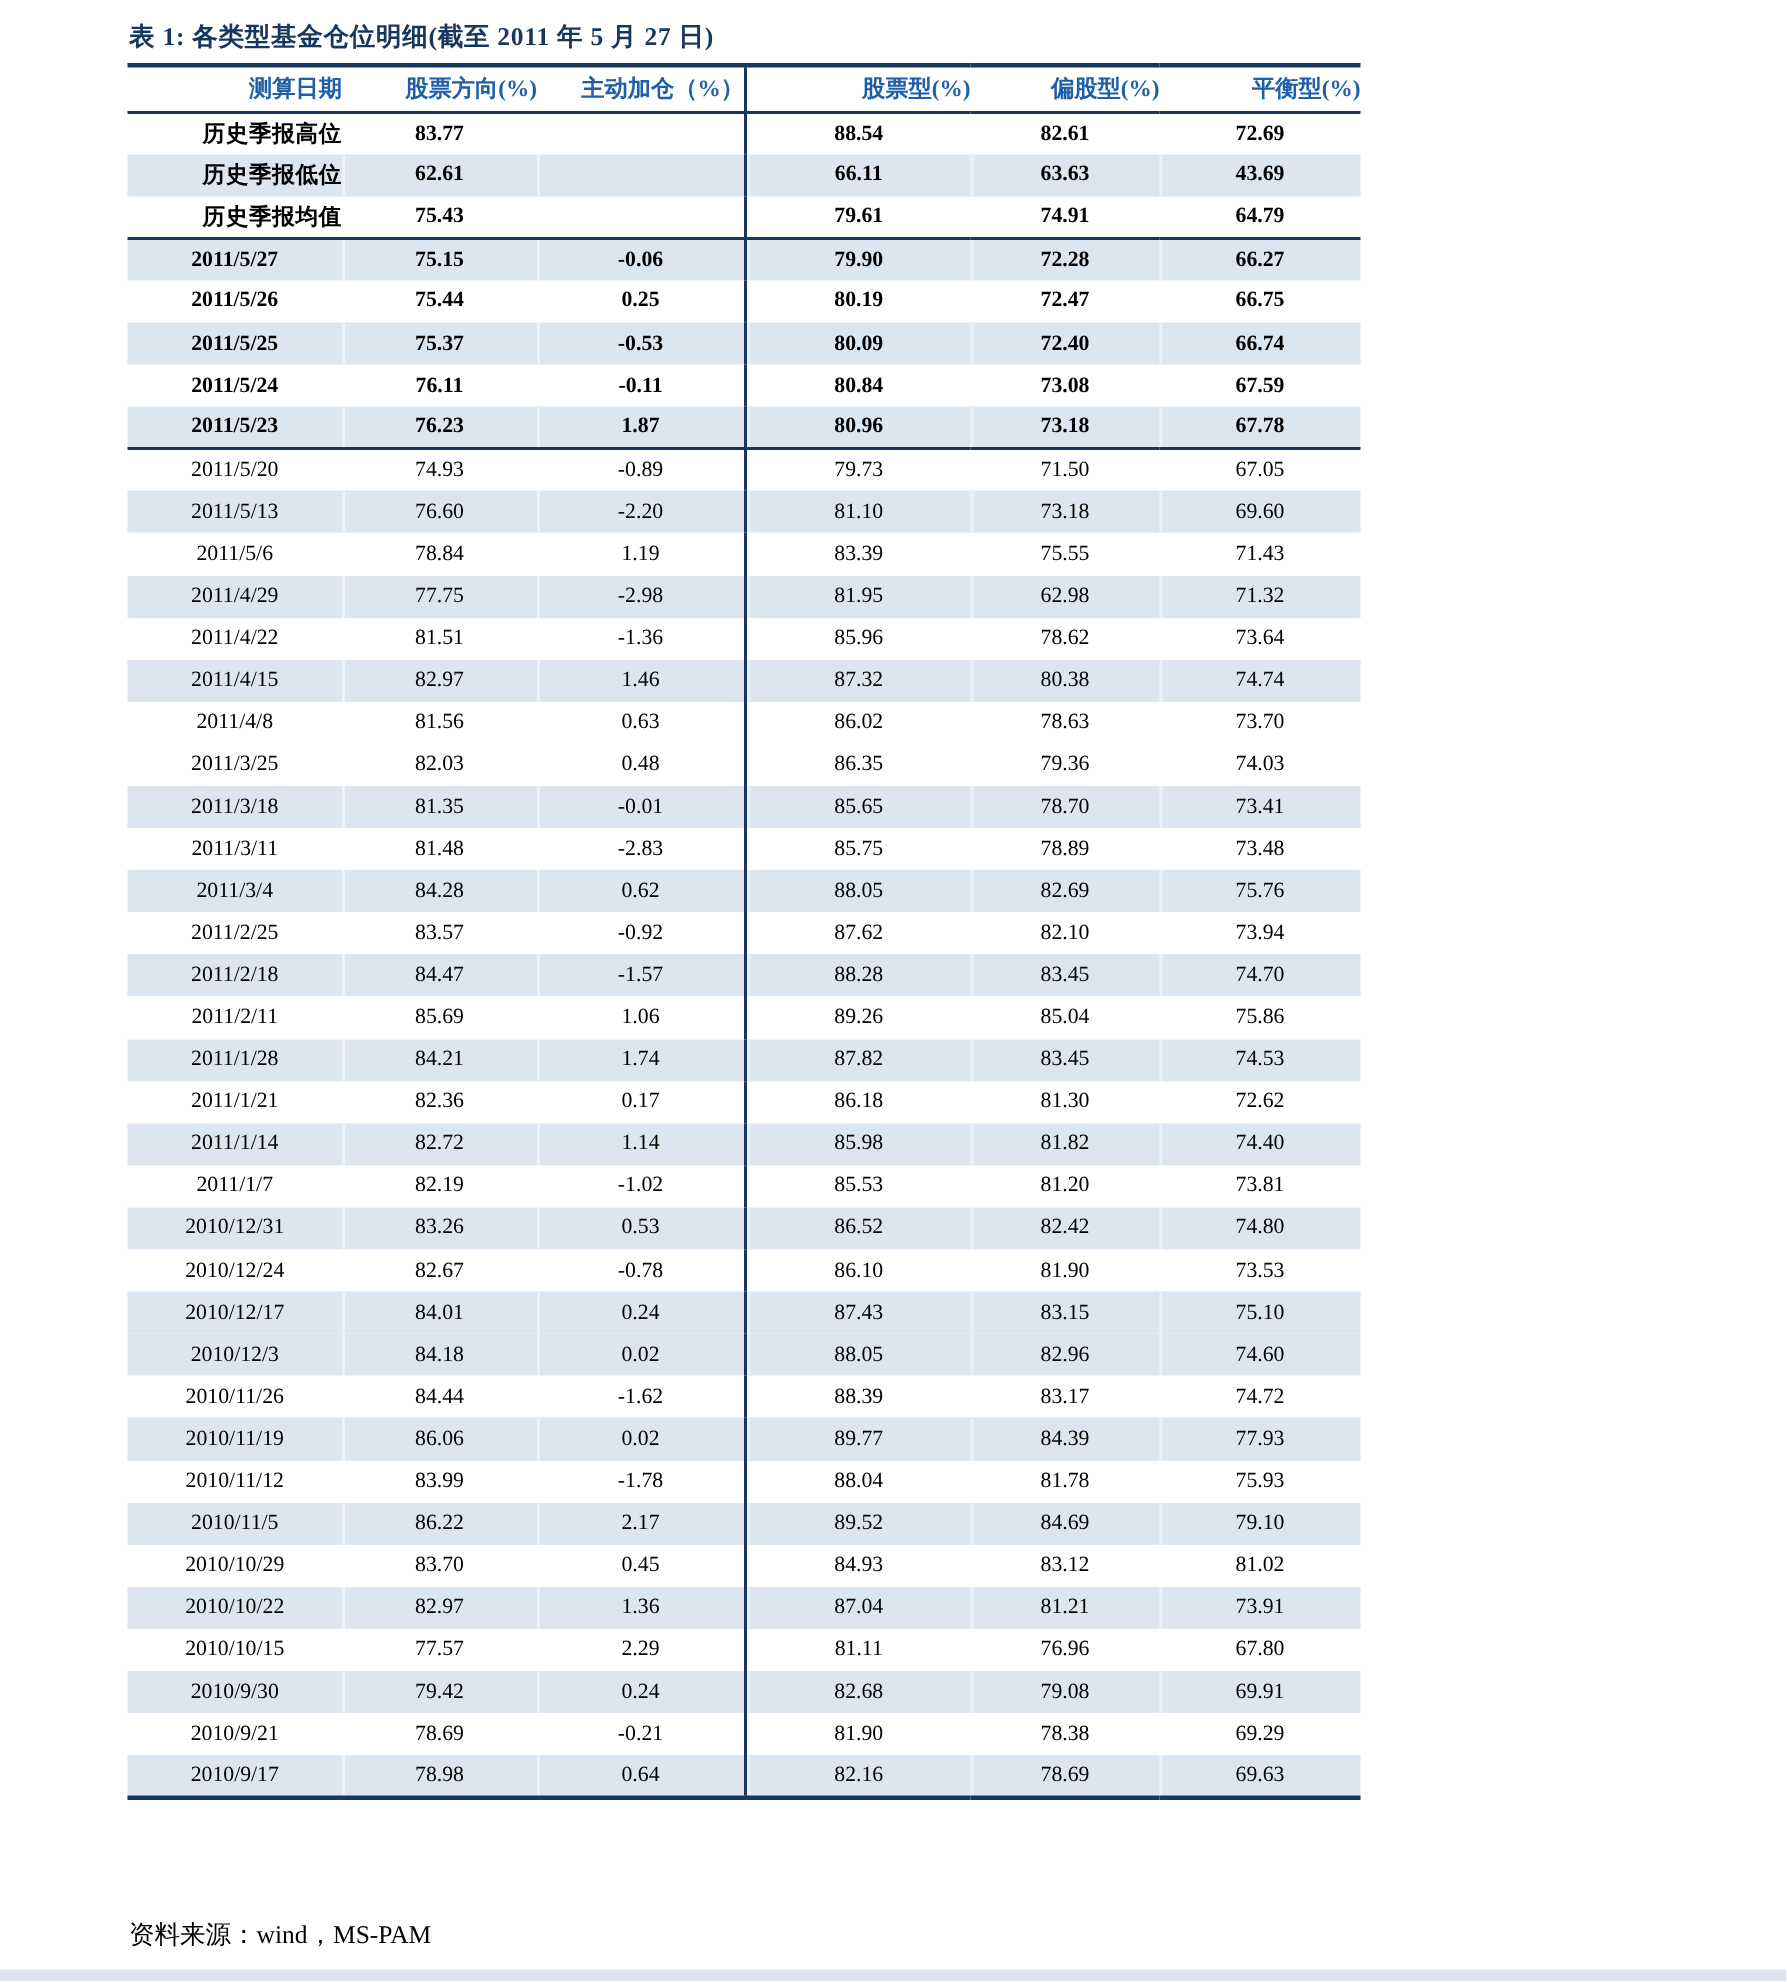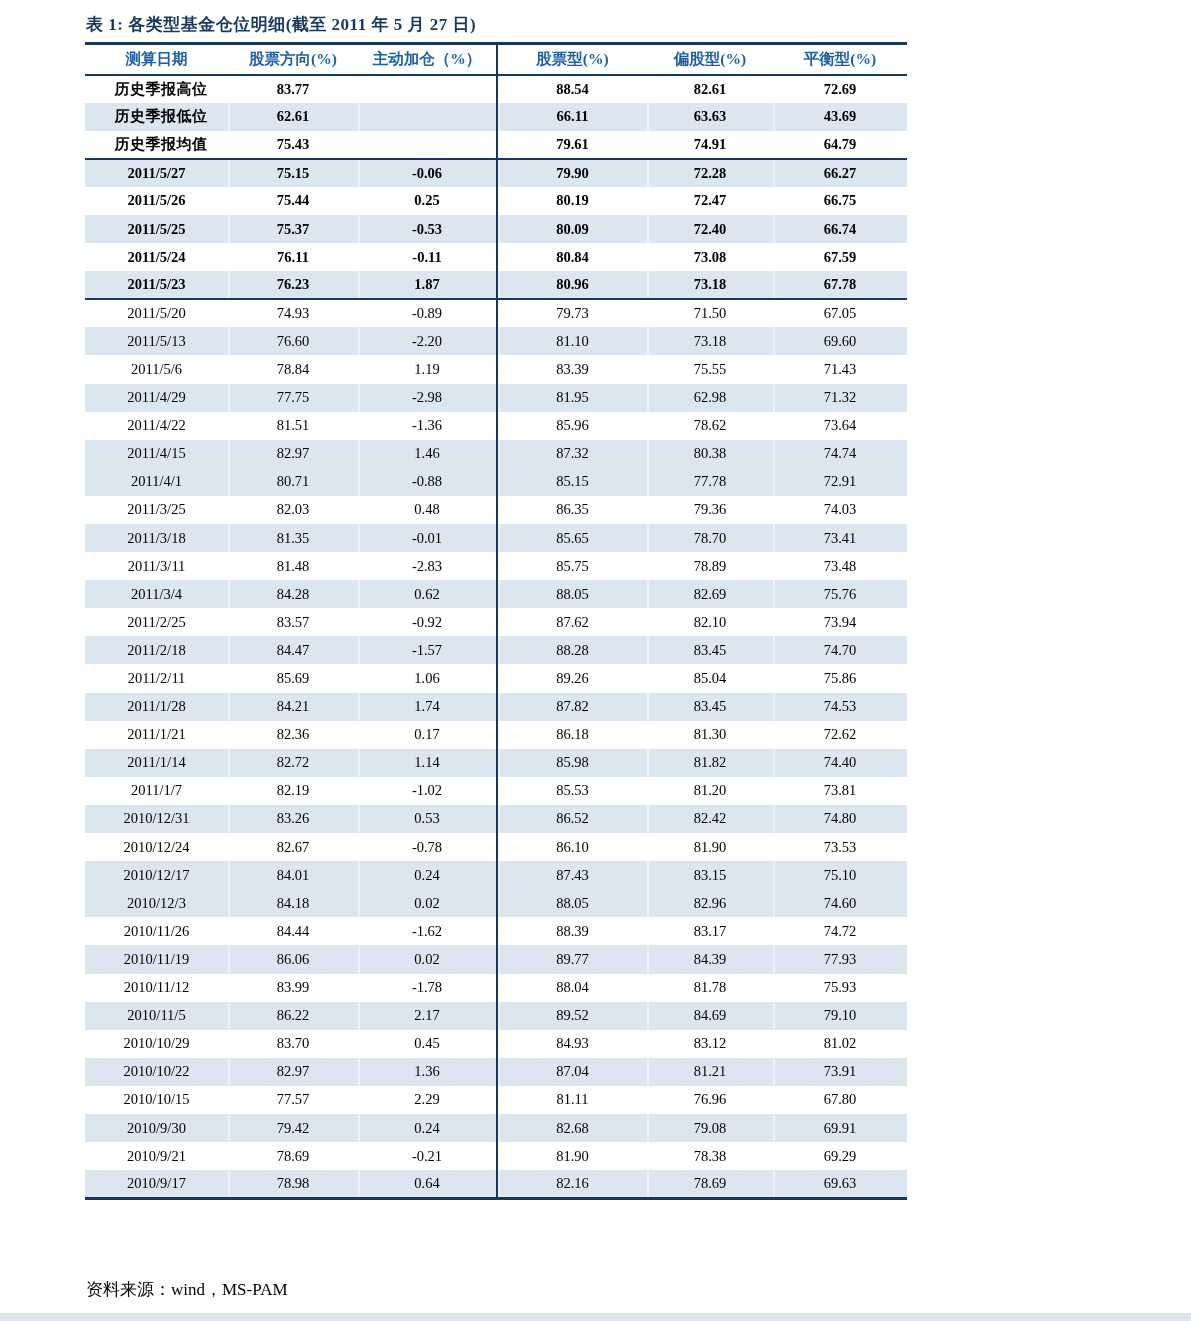--- a/index.html
+++ b/index.html
@@ -36,40 +36,40 @@
   col.c1 { width: 130px; }
   col.c2 { width: 139px; }
   col.c3 { width: 150px; }
   col.c4 { width: 126px; }
   col.c5 { width: 134px; }
   thead th {
     height: 31px;
     font-size: 15.5px;
     font-weight: bold;
     color: var(--header-blue, #1F5FA8);
-    text-align: center;
+    text-align: right;
     vertical-align: middle;
     border-bottom: 2px solid var(--navy, #17375E);
     padding: 0;
     white-space: nowrap;
   }
   tbody td {
     height: 28.1px;
     font-size: 14.5px;
     color: #000000;
     text-align: center;
     vertical-align: middle;
     padding: 0;
     white-space: nowrap;
   }
   tr.stripe { background: var(--stripe, #DCE6F1); }
   tr.stripe td + td { box-shadow: inset 2px 0 0 rgba(255,255,255,0.45); }
   tr.bold td { font-weight: bold; }
   tr.summary td:first-child {
-    text-align: center;
+    text-align: right;
     padding-left: 9px;
     font-size: 15px;
     letter-spacing: 0.5px;
   }
   th:nth-child(3), td:nth-child(3) { border-right: 2px solid var(--navy, #17375E); }
   tr.section-end td { border-bottom: 2.5px solid var(--navy, #17375E); }
   .source {
     position: absolute;
     left: 86px;
     top: 1278px;
@@ -217,27 +217,27 @@
           <td>73.64</td>
         </tr>
         <tr class="stripe">
           <td>2011/4/15</td>
           <td>82.97</td>
           <td>1.46</td>
           <td>87.32</td>
           <td>80.38</td>
           <td>74.74</td>
         </tr>
-        <tr class="stripe">
-          <td>2011/4/1</td>
-          <td>80.71</td>
-          <td>-0.88</td>
-          <td>85.15</td>
-          <td>77.78</td>
-          <td>72.91</td>
+        <tr class="">
+          <td>2011/4/8</td>
+          <td>81.56</td>
+          <td>0.63</td>
+          <td>86.02</td>
+          <td>78.63</td>
+          <td>73.70</td>
         </tr>
         <tr class="">
           <td>2011/3/25</td>
           <td>82.03</td>
           <td>0.48</td>
           <td>86.35</td>
           <td>79.36</td>
           <td>74.03</td>
         </tr>
         <tr class="stripe">

